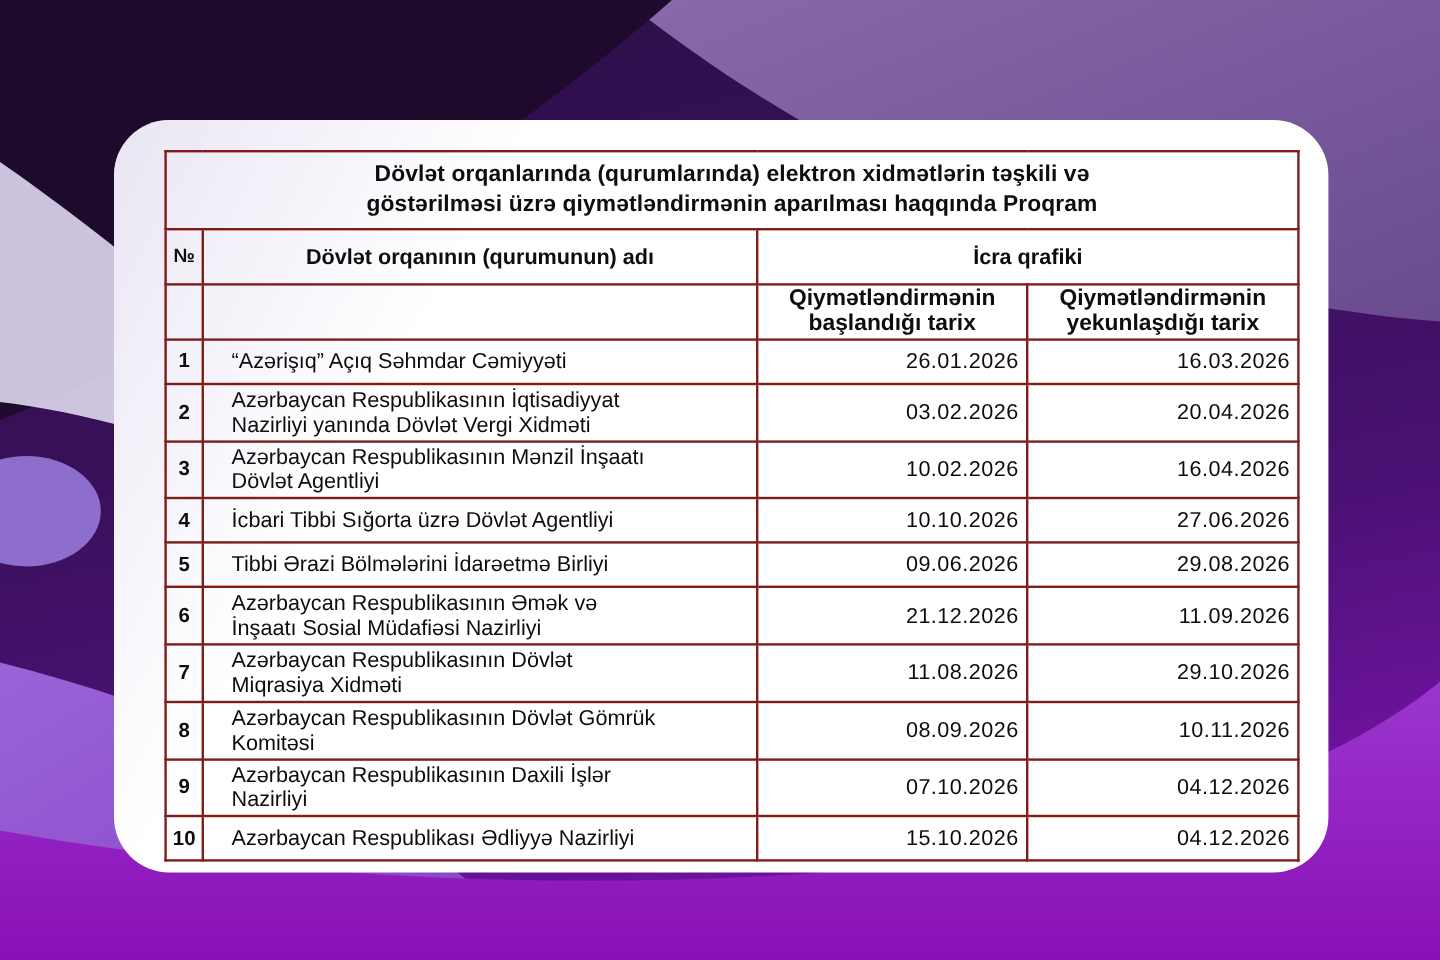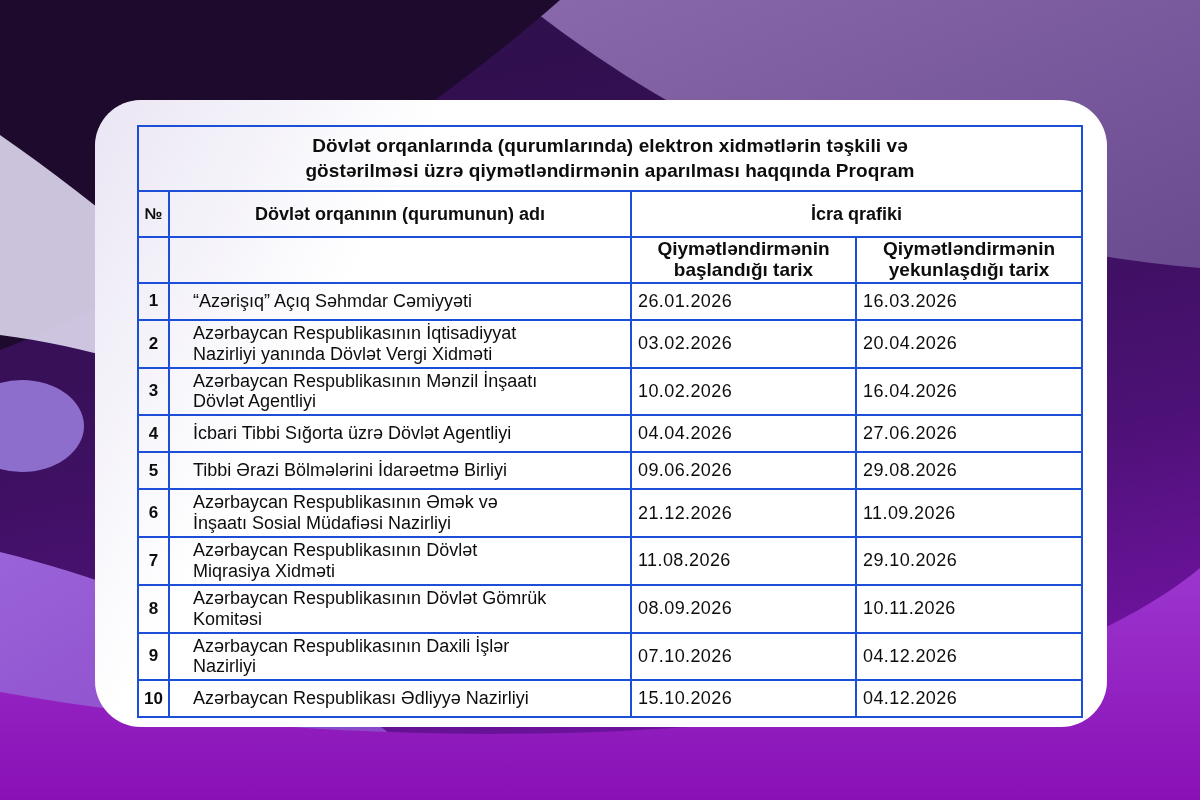--- a/index.html
+++ b/index.html
@@ -14,36 +14,36 @@
     background:#ffffff;border-radius:46px;
   }
   .card::before{
     content:"";position:absolute;inset:0;border-radius:46px;pointer-events:none;
     background:linear-gradient(118deg,rgba(212,204,232,.5) 0%,rgba(255,255,255,0) 26%);
   }
   .tbl{
     position:absolute;left:42px;top:25px;width:944px;
     border-collapse:collapse;table-layout:fixed;color:#0d0d0d;
   }
-  .tbl th,.tbl td{border:2px solid #1d4ed8;vertical-align:middle;overflow:hidden}
+  .tbl th,.tbl td{border:2px solid #7f1d1d;vertical-align:middle;overflow:hidden}
   .title-cell{
     font-size:19px;font-weight:700;text-align:center;white-space:pre-line;
     line-height:1.28;height:59px;letter-spacing:.1px;padding:2px 18px;
   }
   .hdr{font-size:18px;font-weight:700;text-align:center;height:20px;line-height:1.05;padding:12px}
   .hdr-num{font-size:16px;padding:0}
   .sub{
     font-size:19px;font-weight:700;text-align:center;white-space:pre-line;
     line-height:1.1;height:40px;padding:1px 4px;
   }
   tbody tr{height:37px}
   tbody td{font-size:18px;padding:2px 6px}
   td.c-num{font-weight:700;text-align:center;font-size:17px;padding:2px 1px}
   td.c-name{text-align:left;white-space:pre-line;line-height:1.16;padding-left:23px}
-  td.c-date{text-align:left;letter-spacing:.4px}
+  td.c-date{text-align:right;letter-spacing:.4px}
 </style>
 </head>
 <body>
 
 <svg class="bg" width="1200" height="800" viewBox="0 0 1200 800" aria-hidden="true">
   <defs>
     <linearGradient id="gBand" x1="0" y1="0" x2="1" y2="1">
       <stop offset="0" stop-color="#8968ab"></stop>
         <stop offset="1" stop-color="#6b4b90"></stop>
     </linearGradient>
@@ -108,21 +108,21 @@
         <tr>
           <td class="c-num">3</td>
           <td class="c-name">Azərbaycan Respublikasının Mənzil İnşaatı
 Dövlət Agentliyi</td>
           <td class="c-date">10.02.2026</td>
           <td class="c-date">16.04.2026</td>
         </tr>
         <tr>
           <td class="c-num">4</td>
           <td class="c-name">İcbari Tibbi Sığorta üzrə Dövlət Agentliyi</td>
-          <td class="c-date">04.04.2026</td>
+          <td class="c-date">10.10.2026</td>
           <td class="c-date">27.06.2026</td>
         </tr>
         <tr>
           <td class="c-num">5</td>
           <td class="c-name">Tibbi Ərazi Bölmələrini İdarəetmə Birliyi</td>
           <td class="c-date">09.06.2026</td>
           <td class="c-date">29.08.2026</td>
         </tr>
         <tr>
           <td class="c-num">6</td>

